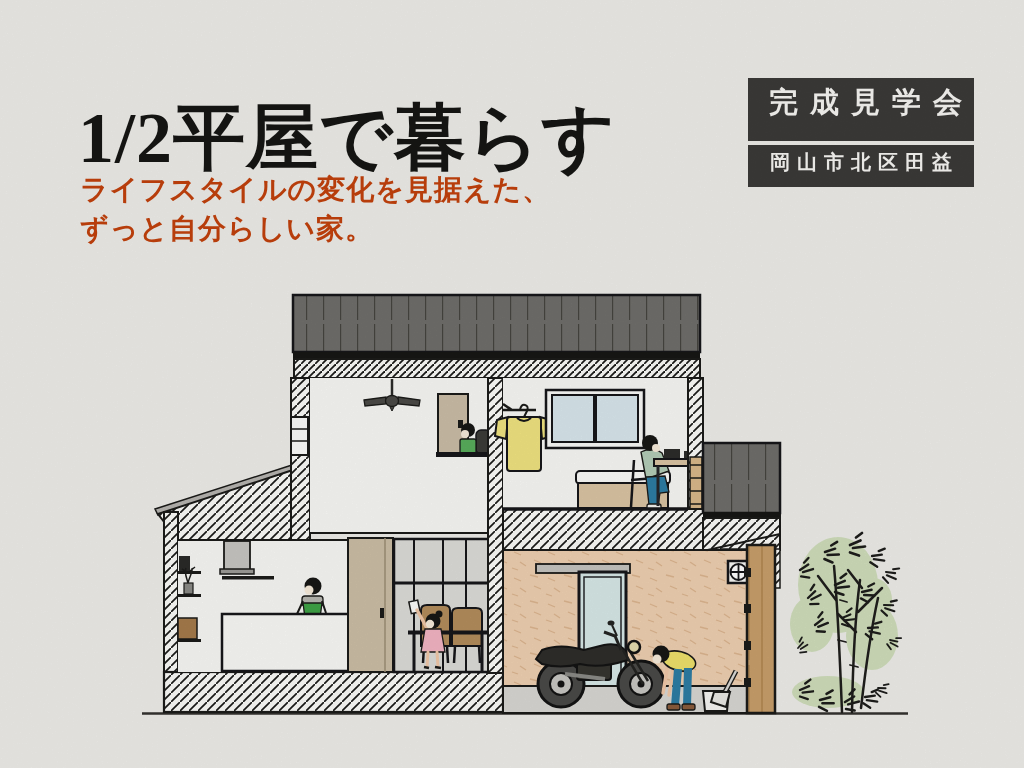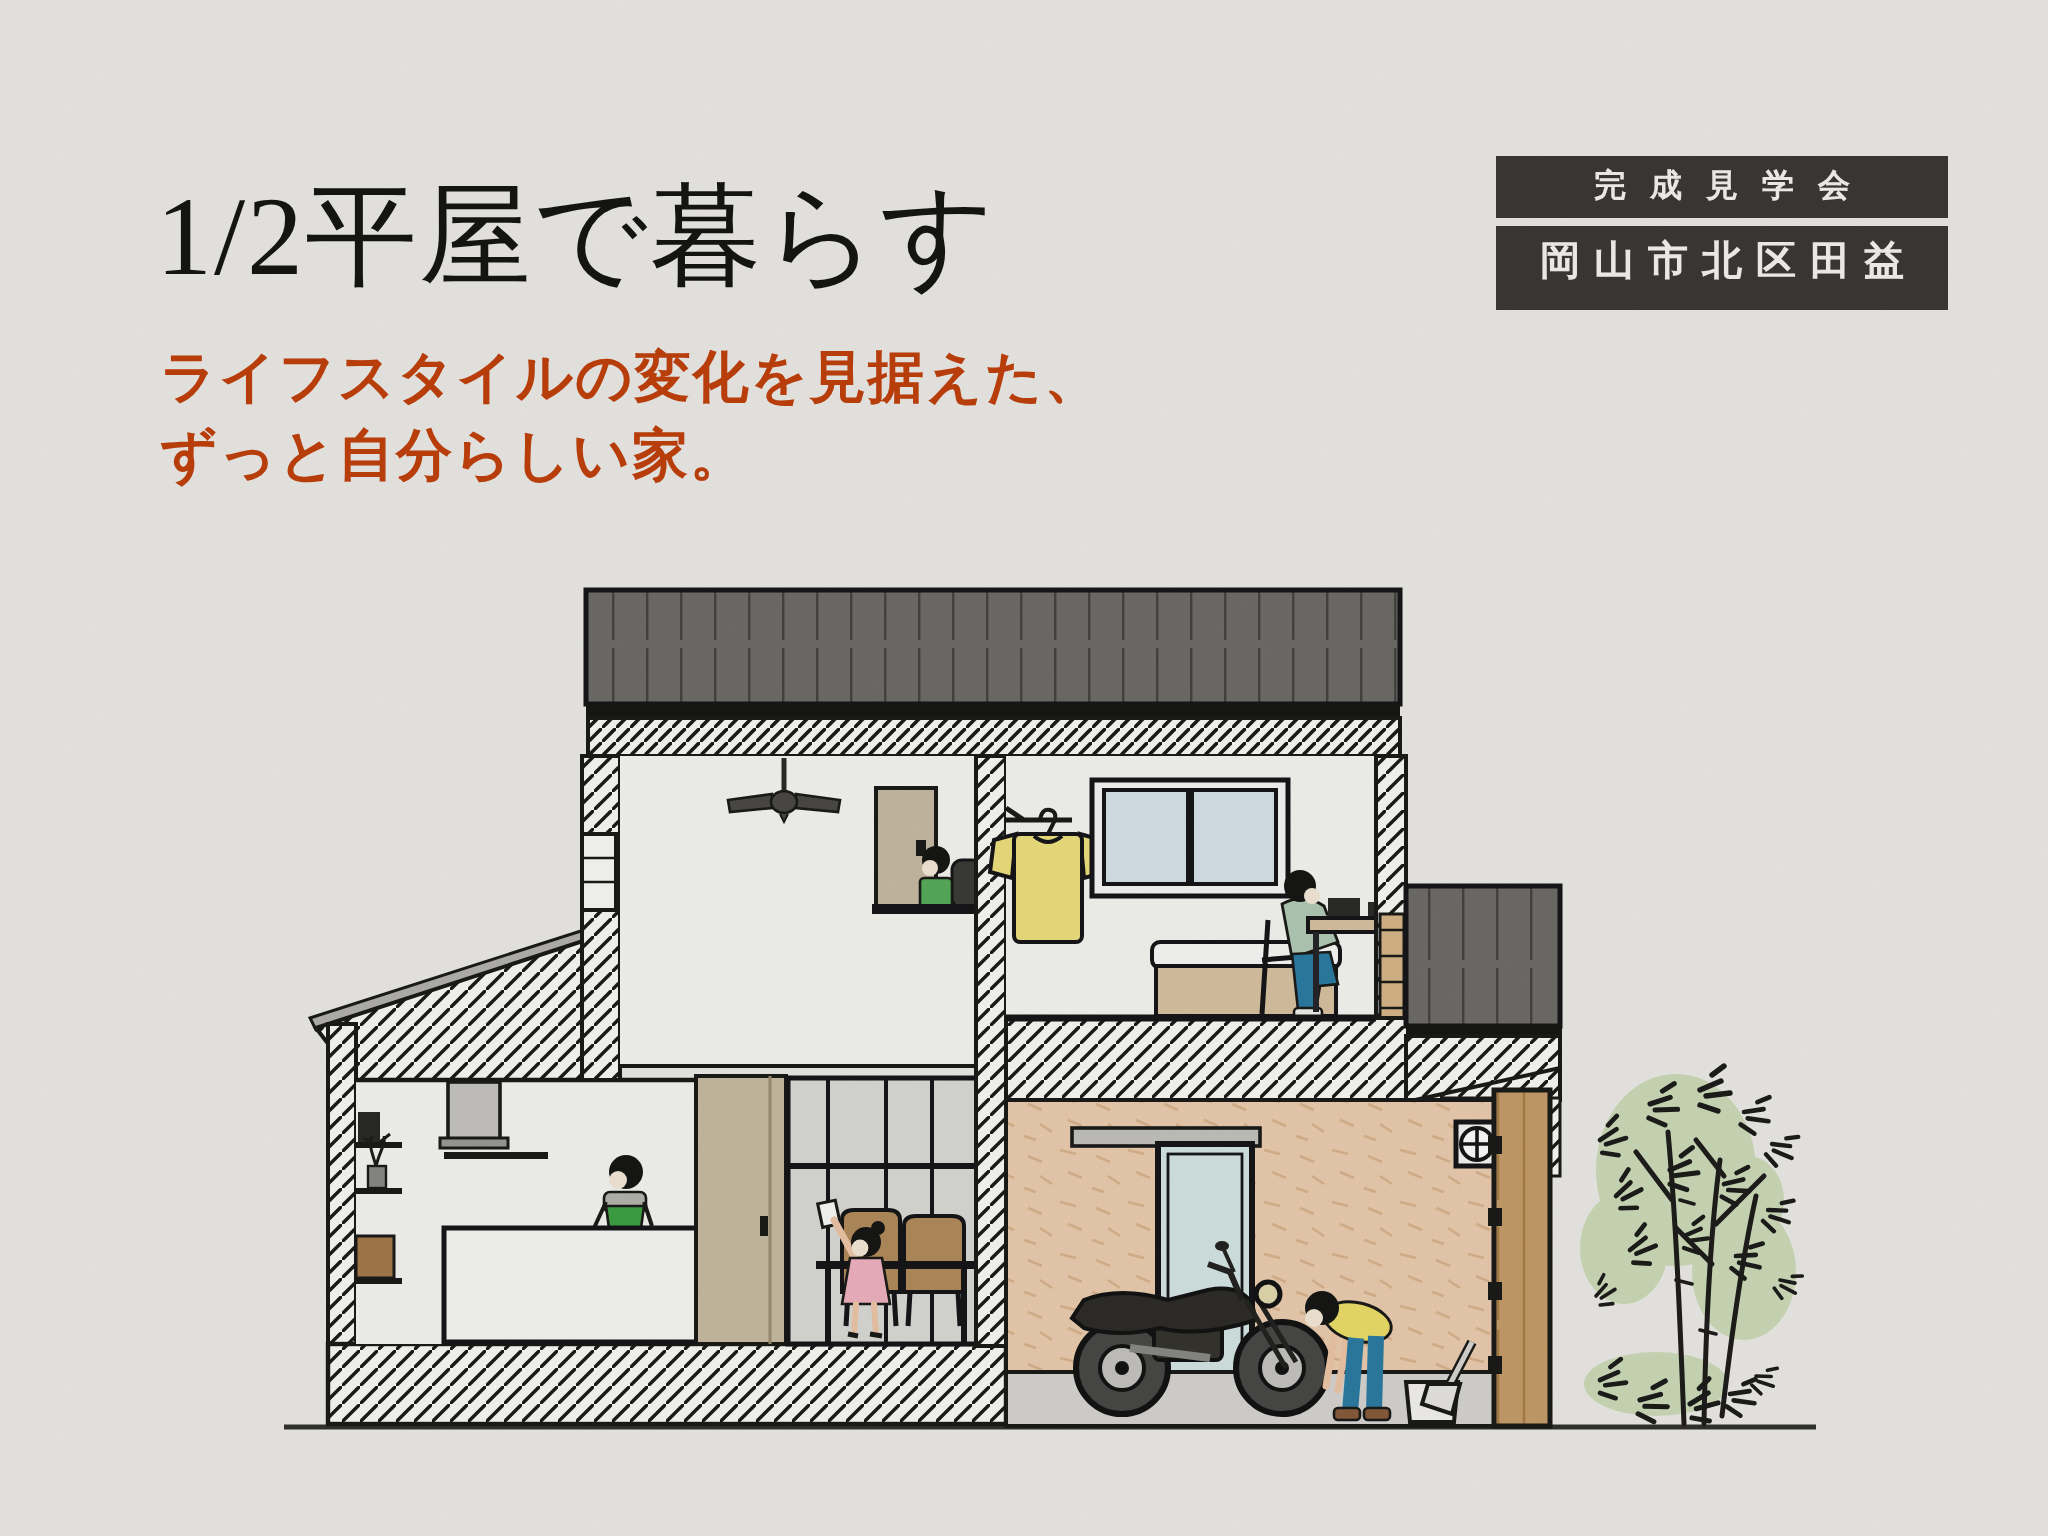--- a/index.html
+++ b/index.html
@@ -3,37 +3,37 @@
 <meta charset="utf-8">
 <style>
   html,body{margin:0;padding:0;background:#d8d7d3;}
   .canvas{
     position:relative;width:1024px;height:768px;overflow:hidden;
     background:#edecE8;background-color:#edece8;
     font-family:"Liberation Serif","DejaVu Serif",serif;
   }
   .title{
     position:absolute;left:78px;top:50px;width:680px;
-    font-size:56px;line-height:1.12;font-weight:400;color:#161614;
+    font-size:72px;line-height:1.12;font-weight:700;color:#161614;
     letter-spacing:1px;white-space:nowrap;
   }
   .subtitle{
     position:absolute;left:80px;top:170px;width:520px;
     font-size:28px;line-height:39px;font-weight:700;color:#c2410c;
     letter-spacing:1px;
   }
   .badge{
     position:absolute;right:50px;top:78px;width:226px;
     display:flex;flex-direction:column;gap:4px;
   }
   .badge-row{
     background:#3b3a38;color:#f6f5f2;text-align:center;
     font-weight:600;
   }
-  .badge-row.event{font-size:16px;letter-spacing:12px;text-indent:12px;padding:5px 0 5px;}
+  .badge-row.event{font-size:29px;letter-spacing:12px;text-indent:12px;padding:5px 0 18px;text-align:right;}
   .badge-row.location{font-size:20px;letter-spacing:7px;text-indent:7px;padding:4px 0 11px;}
   .art{position:absolute;left:0;top:0;width:1024px;height:768px;}
 </style>
 </head>
 <body>
 
 <div class="canvas">
 
   <h1 class="title">1/2平屋で暮らす</h1>
 

